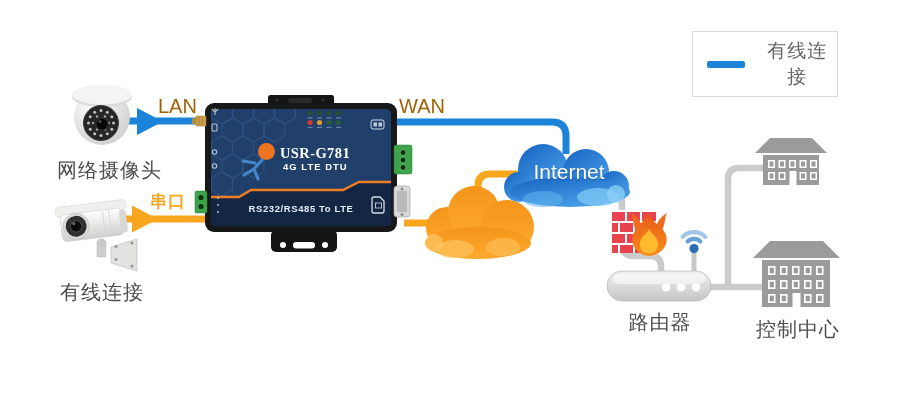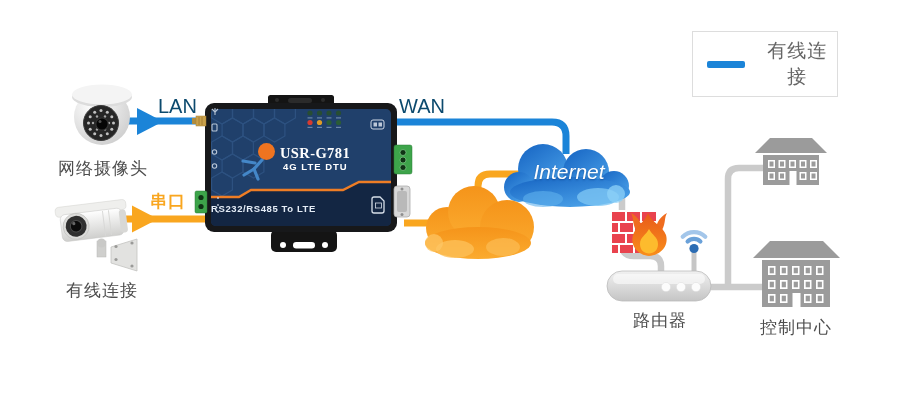--- a/index.html
+++ b/index.html
@@ -1,28 +1,28 @@
 <!DOCTYPE html>
 <html><head>
 <meta charset="utf-8">
 <style>
   html,body{margin:0;padding:0;background:#fff;}
   .stage{position:relative;width:900px;height:412px;background:#fff;overflow:hidden;
          font-family:"Liberation Sans","DejaVu Sans",sans-serif;}
   .stage svg.layer{position:absolute;left:0;top:0;}
   .lbl{position:absolute;white-space:nowrap;}
-  .lbl-cn{font-size:17px;color:#4d4d4d;text-align:center;letter-spacing:1px;}
-  .lbl-port{font-size:20px;color:#0c4a6e;font-weight:400;}
+  .lbl-cn{font-size:20px;color:#4d4d4d;text-align:center;letter-spacing:1px;}
+  .lbl-port{font-size:20px;color:#a16207;font-weight:400;}
   .lbl-serial{font-size:17px;color:#f9a61f;font-weight:700;letter-spacing:1px;}
   .lbl-cloud{color:#fff;text-align:center;}
   .lbl-internet{font-size:21px;text-shadow:0 1px 2px rgba(0,40,100,.45);}
   .lbl-4g{font-size:27px;text-shadow:0 1px 2px rgba(150,70,0,.35);}
   .dev-model{font-size:14.5px;font-weight:700;color:#fff;letter-spacing:.4px;font-family:Liberation Serif, serif;}
   .dev-type{font-size:9.5px;font-weight:700;color:#fff;letter-spacing:1px;}
-  .dev-caption{font-size:9.5px;font-weight:700;color:#e4ecf6;letter-spacing:.6px;}
+  .dev-caption{font-size:9.5px;font-weight:700;color:#e4ecf6;letter-spacing:.6px;text-align:center;}
   .legend{position:absolute;left:692px;top:31px;width:146px;height:66px;background:#fff;
           border:1px solid #ddd;display:flex;flex-direction:column;justify-content:space-evenly;box-sizing:border-box;}
   .legend-row{display:flex;align-items:center;gap:13px;padding-left:14px;}
   .legend-label{font-size:19px;color:#666;letter-spacing:1px;text-align:center;}
 </style>
 </head>
 <body>
 
 <div class="stage">
 
@@ -366,21 +366,21 @@
       <circle cx="132" cy="266" r="1.6" fill="#9a9a98"></circle>
           <circle cx="116" cy="259.5" r="1.6" fill="#9a9a98"></circle>
     </g>
   </g>
 </svg>
 
 <div class="lbl lbl-port" style="left:158px;top:95px;">LAN</div>
 <div class="lbl lbl-port" style="left:399px;top:95px;">WAN</div>
 <div class="lbl lbl-serial" style="left:150px;top:190px;">串口</div>
 
-<div class="lbl lbl-cloud lbl-internet" style="left:505px;top:160px;width:128px;font-style:italic;">Internet</div>
+<div class="lbl lbl-cloud lbl-internet" style="left:505px;top:160px;width:128px;">Internet</div>
 
 <div class="lbl lbl-cn" style="left:57px;top:157px;width:92px;">网络摄像头</div>
 <div class="lbl lbl-cn" style="left:52px;top:279px;width:100px;">有线连接</div>
 <div class="lbl lbl-cn" style="left:619px;top:309px;width:82px;">路由器</div>
 <div class="lbl lbl-cn" style="left:756px;top:316px;width:80px;">控制中心</div>
 
 <div class="lbl dev-model" style="left:280px;top:145px;">USR-G781</div>
 <div class="lbl dev-type" style="left:283px;top:161px;">4G LTE DTU</div>
 <div class="lbl dev-caption" style="left:211px;top:203px;width:180px;">RS232/RS485 To LTE</div>
 

